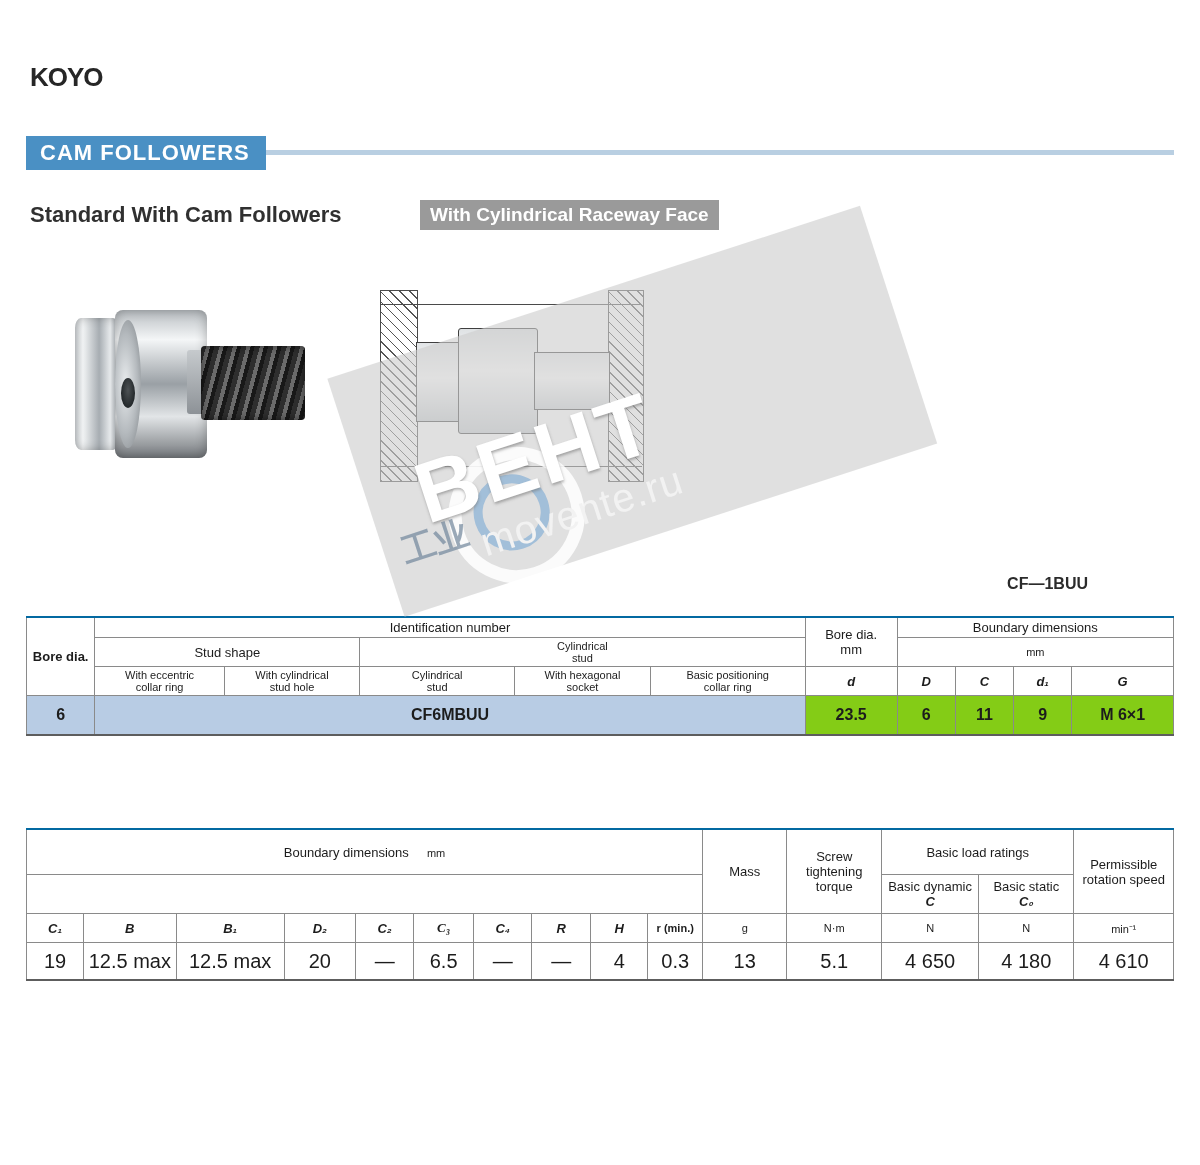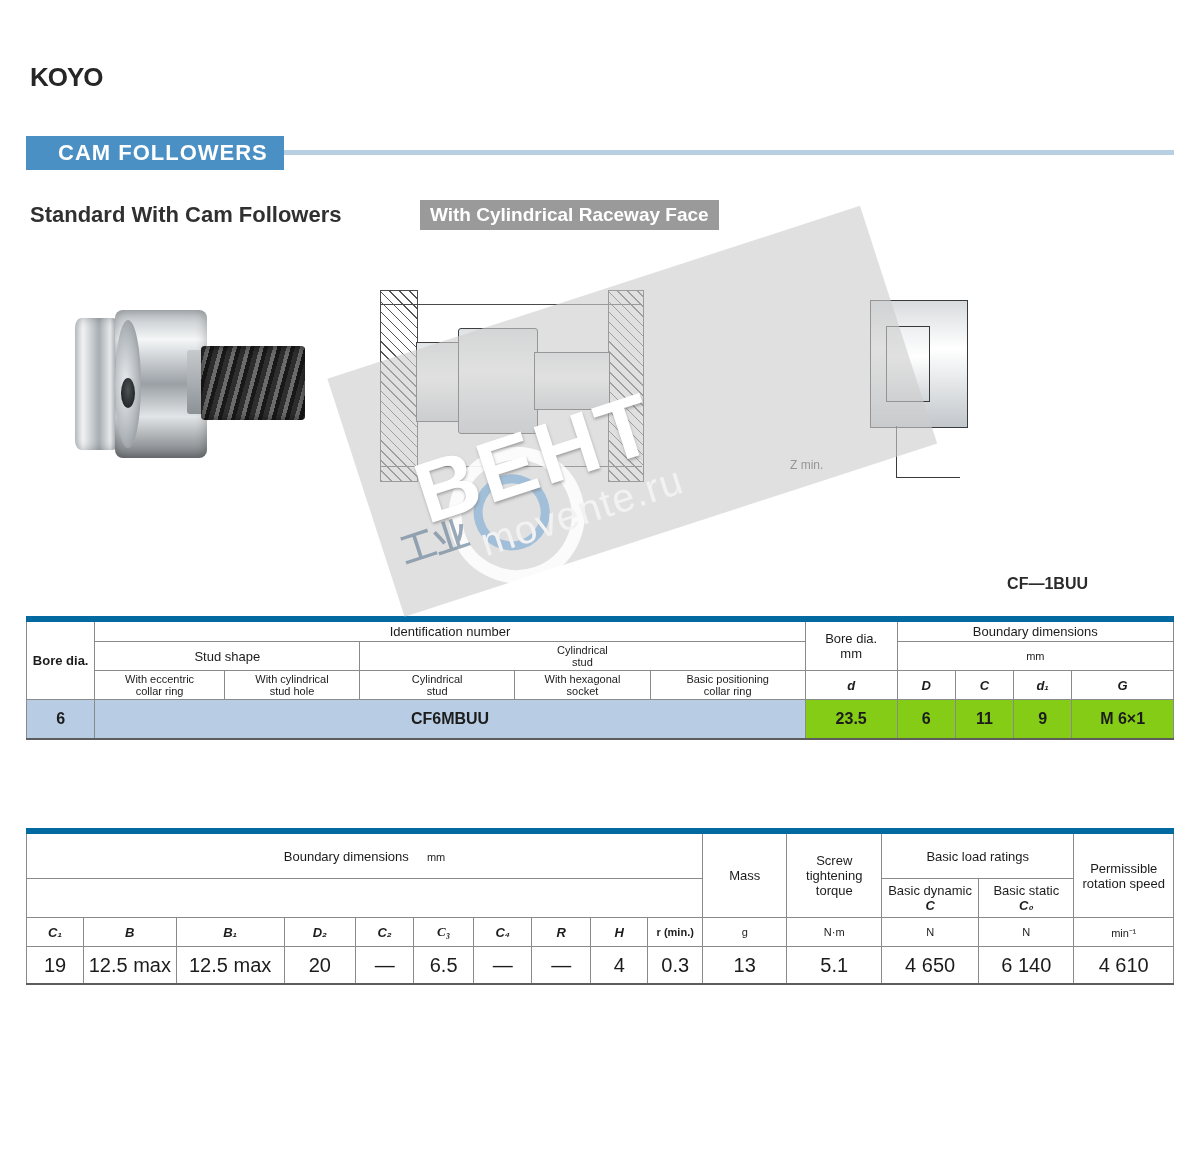--- a/index.html
+++ b/index.html
@@ -40,21 +40,21 @@
     top: 14px;
     width: 100%;
     height: 5px;
     background: #b9cfe2;
   }
   .section-bar .chip {
     position: absolute;
     left: 0;
     top: 0;
     height: 34px;
-    padding: 0 16px 0 32px;
+    padding: 0 16px 0 14px;
     background: #4a90c4;
     color: #ffffff;
     font-size: 22px;
     font-weight: bold;
     letter-spacing: 1px;
     line-height: 34px;
     filter: blur(0.7px);
   }
   .subtitle {
     position: absolute;
@@ -255,21 +255,21 @@
     font-weight: bold;
     font-size: 16px;
   }
   .row-hl td.white { background: #84cc16; }
   .ital { font-style: italic; }
   .sub { font-size: 11px; }
   .t2 .datarow td { height: 32px; font-size: 20px; }
   .t2 .h1 td { height: 40px; }
   .t2 .h2 td { height: 34px; }
   .t2 .h3 td { height: 24px; }
-  .outer-top { border-top: 6px solid #0369a1; }
+  .outer-top { border-top: 2px solid #0369a1; }
   .outer-bot { border-bottom: 2px solid #5d5d5d; }
 
   
   .wm {
     position: absolute;
     left: 360px;
     top: 255px;
     width: 560px;
     height: 360px;
     transform: rotate(-18deg);
@@ -348,27 +348,20 @@
   <div class="fig-draw">
     <div class="hatch" style="left:0; top:0; width:36px; height:190px;"></div>
     <div class="hatch" style="left:228px; top:0; width:34px; height:190px;"></div>
     <div class="draw-nut"></div>
     <div class="draw-hex"></div>
     <div class="draw-shaft"></div>
     <div class="dl" style="left:0; top:14px; width:262px; height:1px;"></div>
     <div class="dl" style="left:0; top:176px; width:262px; height:1px;"></div>
   </div>
 
-  <div class="fig-right">
-    <div class="fr-outer"></div>
-    <div class="fr-inner"></div>
-    <div class="fr-lead"></div>
-    <div class="fr-lead2"></div>
-    <div class="fr-label">Z min.</div>
-  </div>
 
   <div class="unit-note">CF—1BUU</div>
 </div>
 
 <table class="t1">
   <tbody>
       <tr>
     <td rowspan="3" class="outer-top hdr-strong" style="width:62px;">
       <span>Bore dia.</span>
     </td>
@@ -481,21 +474,21 @@
     <td class="outer-bot">20</td>
     <td class="outer-bot">—</td>
     <td class="outer-bot">6.5</td>
     <td class="outer-bot">—</td>
     <td class="outer-bot">—</td>
     <td class="outer-bot">4</td>
     <td class="outer-bot">0.3</td>
     <td class="outer-bot">13</td>
     <td class="outer-bot">5.1</td>
     <td class="outer-bot">4 650</td>
-    <td class="outer-bot">6 140</td>
+    <td class="outer-bot">4 180</td>
     <td class="outer-bot">4 610</td>
   </tr>
 </tbody>
   </table>
 
 <div class="wm">
   <div class="wm-band"></div>
   <div class="wm-ring"></div>
   <div class="wm-ring2"></div>
   <div class="wm-cjk">工业</div>

